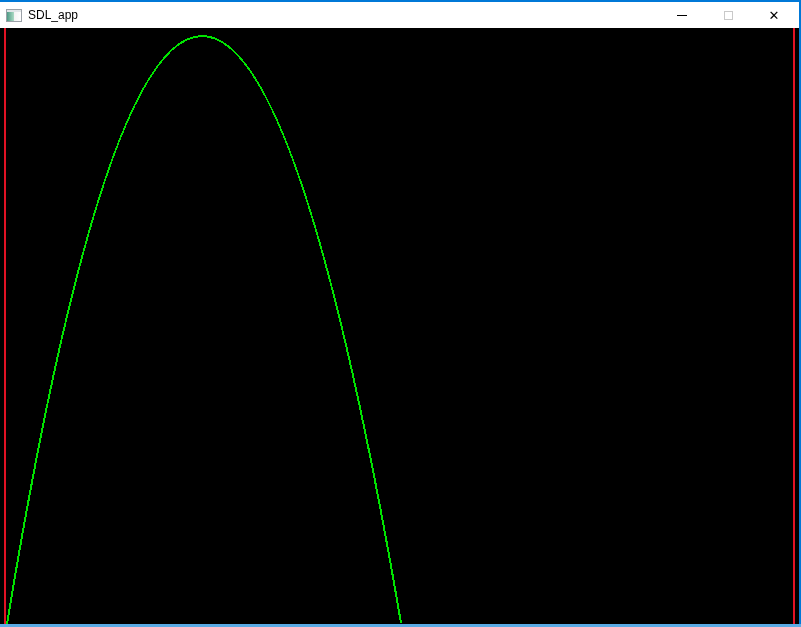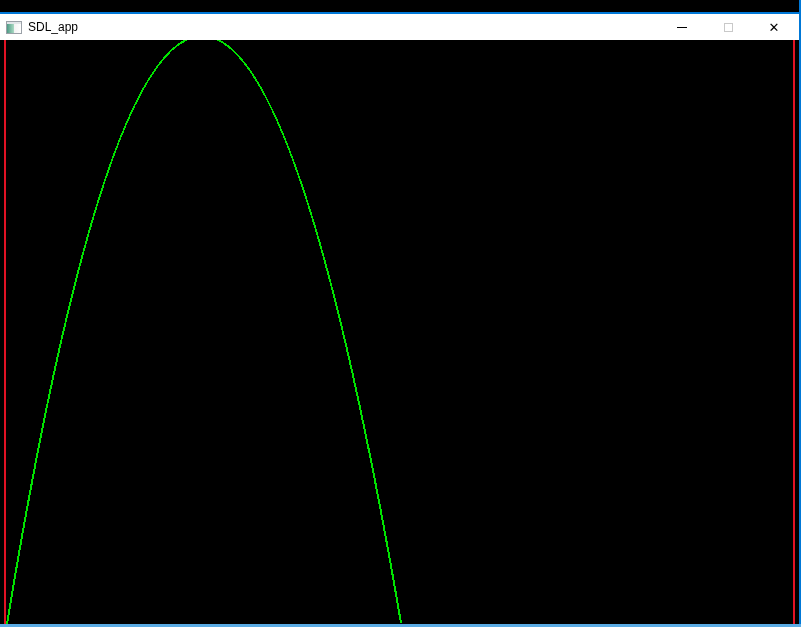--- a/index.html
+++ b/index.html
@@ -22,21 +22,21 @@
   }
   .border-bottom {
     position: absolute; left: 0; bottom: 0;
     width: 801px; height: 3px;
     background: var(--border_bottom, #5aabe4);
     z-index: 6;
   }
 
   
   .titlebar {
-    position: absolute; top: 12px; left: 0;
+    position: absolute; top: 0; left: 0;
     width: 799px; height: 26px;
     background: var(--titlebar_bg, #fff);
     border-top: 2px solid var(--border_top, #0078d7);
     display: flex;
     align-items: center;
     z-index: 4;
   }
   .app-icon {
     width: 16px; height: 13px;
     margin-left: 6px;

